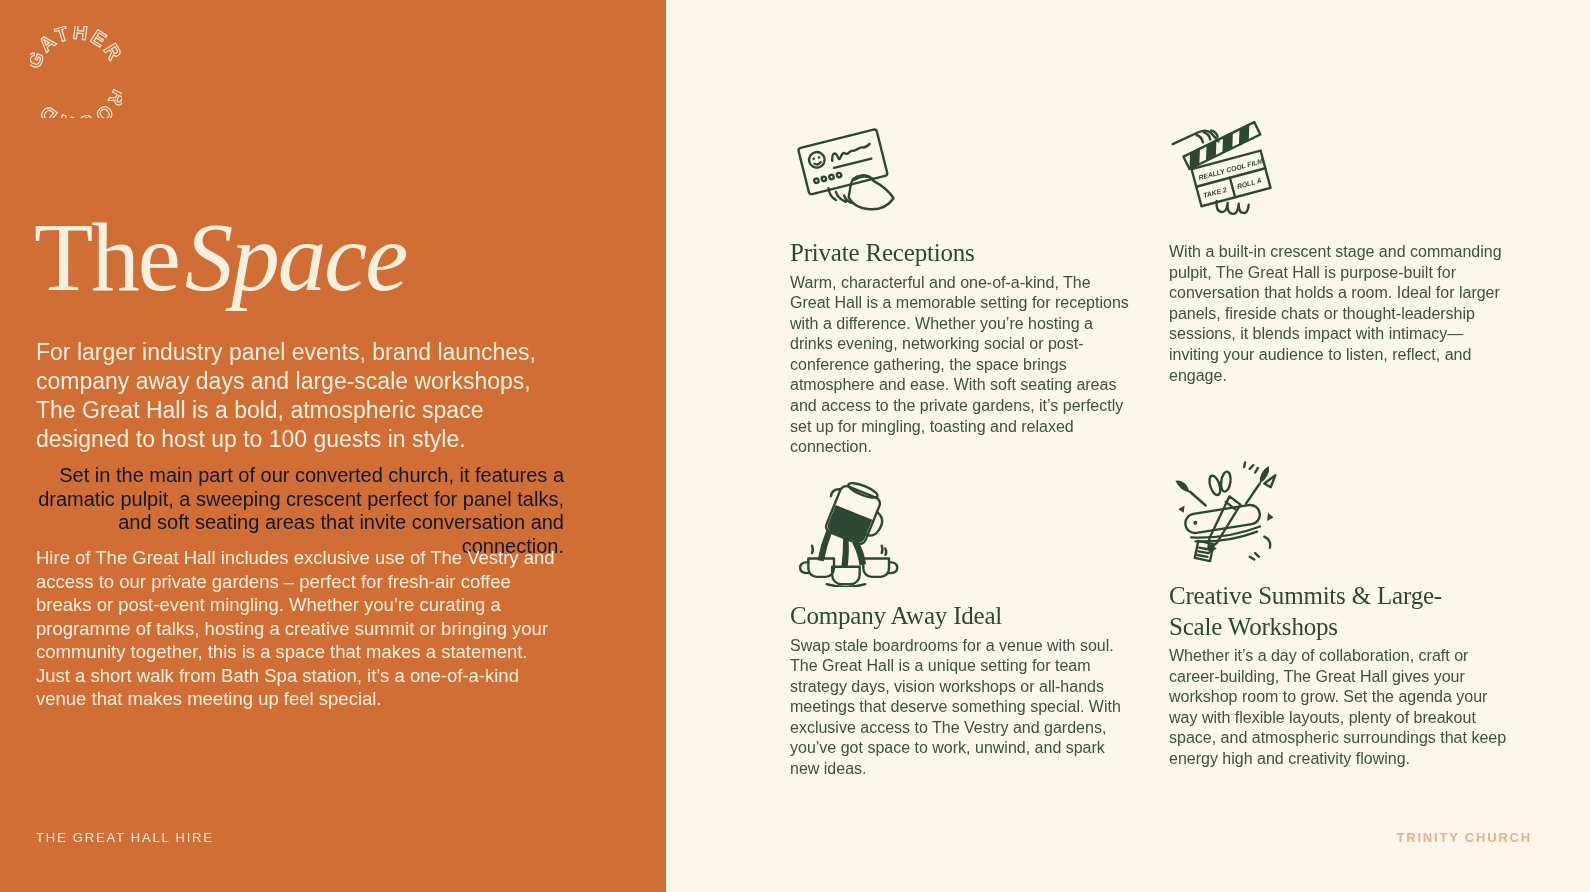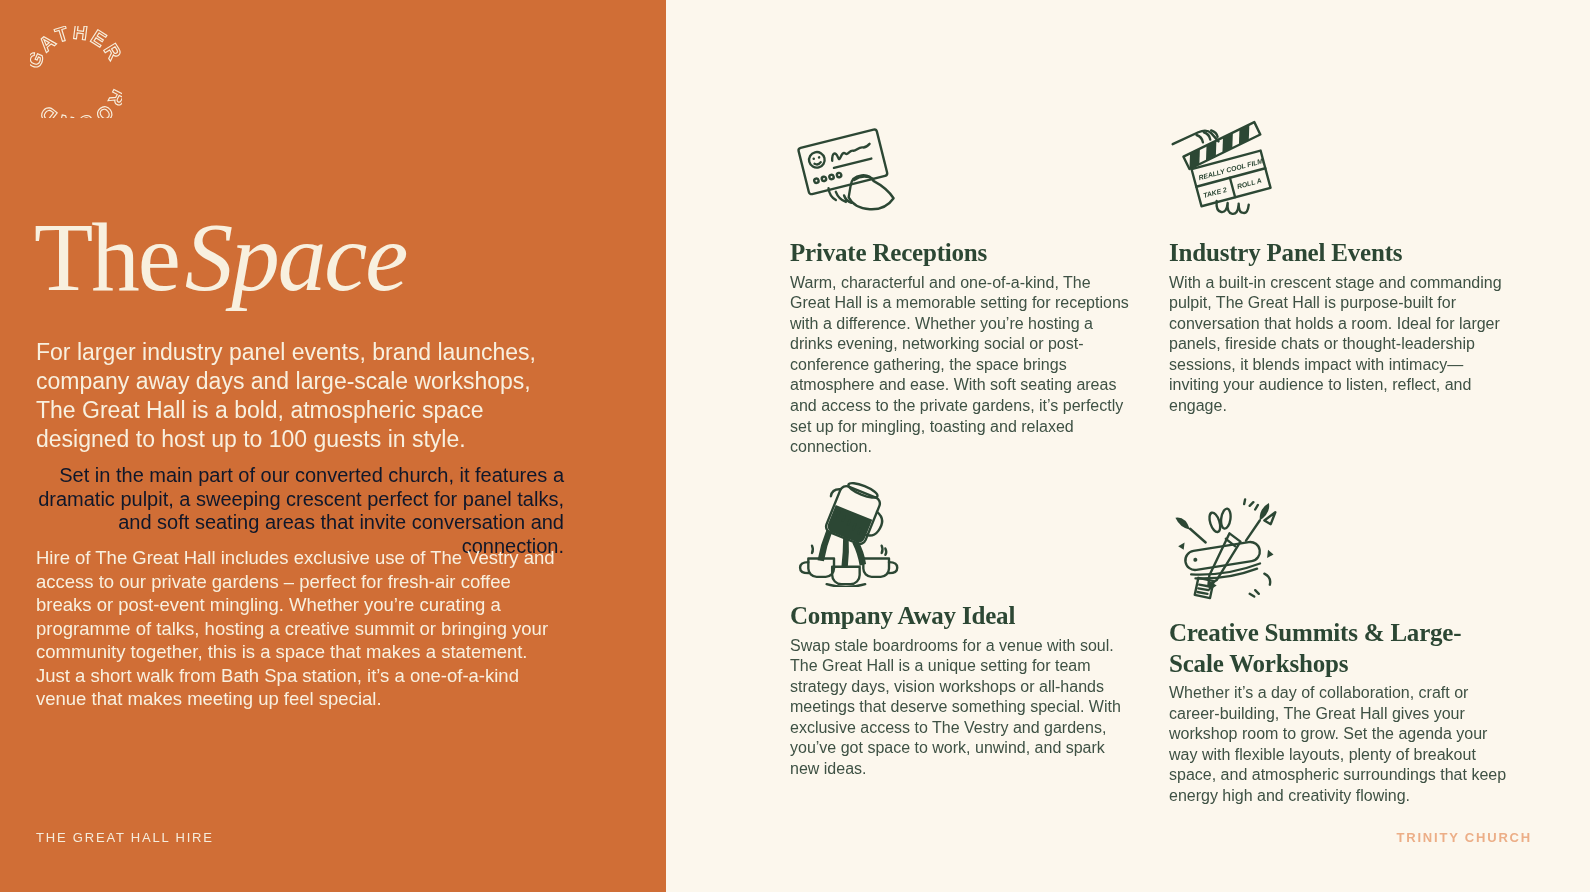--- a/index.html
+++ b/index.html
@@ -44,26 +44,26 @@
   }
   .footer-right {
     position:absolute; right:58px; top:830px;
     font-size:13px; letter-spacing:1.8px; color:#ECAE87; font-weight:bold;margin-left:46px;
   }
 
   .feature { position:absolute; width:352px; }
   .feature.f1 { left:124px; top:112px; }
   .feature.f2 { left:503px; top:112px; }
   .feature.f3 { left:124px; top:475px; }
-  .feature.f4 { left:503px; top:492px; }
+  .feature.f4 { left:503px; top:455px; }
 
   .icon-wrap { height:126px; }
   .icon-wrap svg { width:110px; height:112px; }
   .feature h3 {
-    font-family:"Liberation Serif", serif; font-weight:bold;
+    font-family:"Liberation Serif", serif; font-weight:normal;
     font-size:25px; line-height:30.5px; color:#2C4734;
     letter-spacing:-0.2px; width:312px;
   }
   .feature p {
     margin-top:4px; width:340px;
     font-size:16px; line-height:20.6px; color:#3E5144;
   }
 
   .ink { stroke:#2C4734; fill:none; stroke-width:2.6; stroke-linecap:round; stroke-linejoin:round; }
   .ink-fill { fill:#2C4734; stroke:none; }
@@ -139,21 +139,20 @@
           <path class="ink" d="M26 72 h78" stroke-width="2"></path>
           <path class="ink" d="M64 72 v22" stroke-width="2"></path>
           <text class="clap-text" x="31" y="86" font-size="7.5">TAKE 2</text>
           <text class="clap-text" x="69" y="86" font-size="7.5">ROLL A</text>
         </g>
         <path class="ink" d="M4 34 l28 -13 q9 -4 14 1 l8 9"></path>
         <path class="ink" d="M30 24 q6 2 7 8 M38 21 q6 2 7 8 M46 19 q6 2 7 7" stroke-width="2.2"></path>
         <path class="ink" d="M52 96 q-1 11 5 12 q6 1 7 -10 M64 98 q-1 11 5 12 q6 1 7 -10 M76 99 q0 10 5 10 q5 1 6 -9" stroke-width="2.2"></path>
       </svg>
     </div>
-    <h3>Industry Panel Events</h3>
     <p>With a built-in crescent stage and commanding pulpit, The Great Hall is purpose-built for conversation that holds a room. Ideal for larger panels, fireside chats or thought-leadership sessions, it blends impact with intimacy—inviting your audience to listen, reflect, and engage.</p>
   </div>
 
   <div class="feature f3">
     <div class="icon-wrap">
       <svg viewBox="0 0 120 120" aria-hidden="true">
         <g transform="rotate(22 70 42)">
           <rect class="ink" x="46" y="16" width="46" height="54" rx="7"></rect>
           <path class="ink-fill" d="M47.5 40 h43 v22 a7 7 0 0 1 -7 7 h-29 a7 7 0 0 1 -7 -7 z"></path>
           <ellipse class="ink" cx="69" cy="14" rx="17" ry="5"></ellipse>

